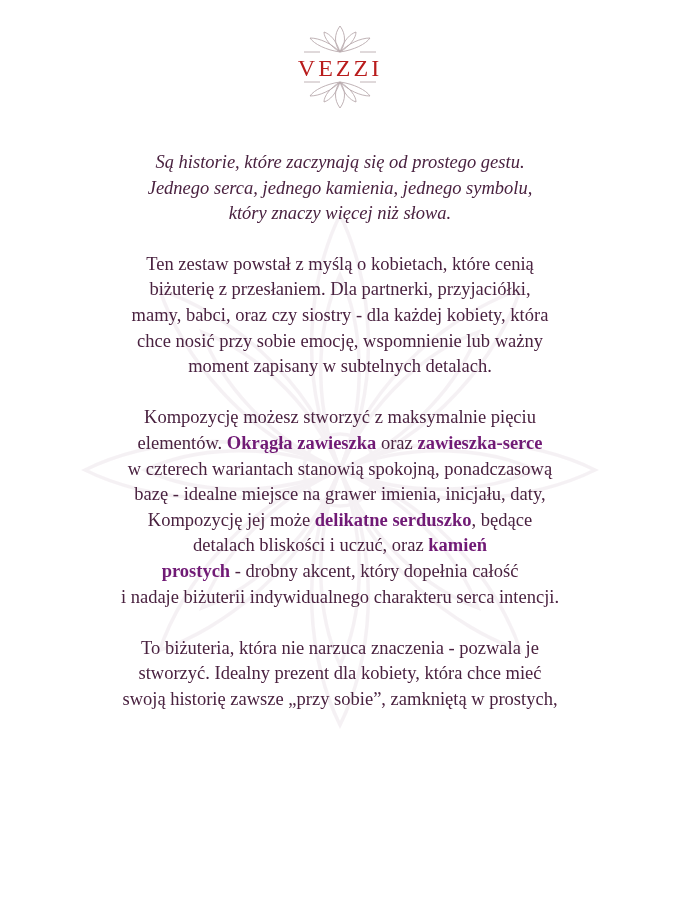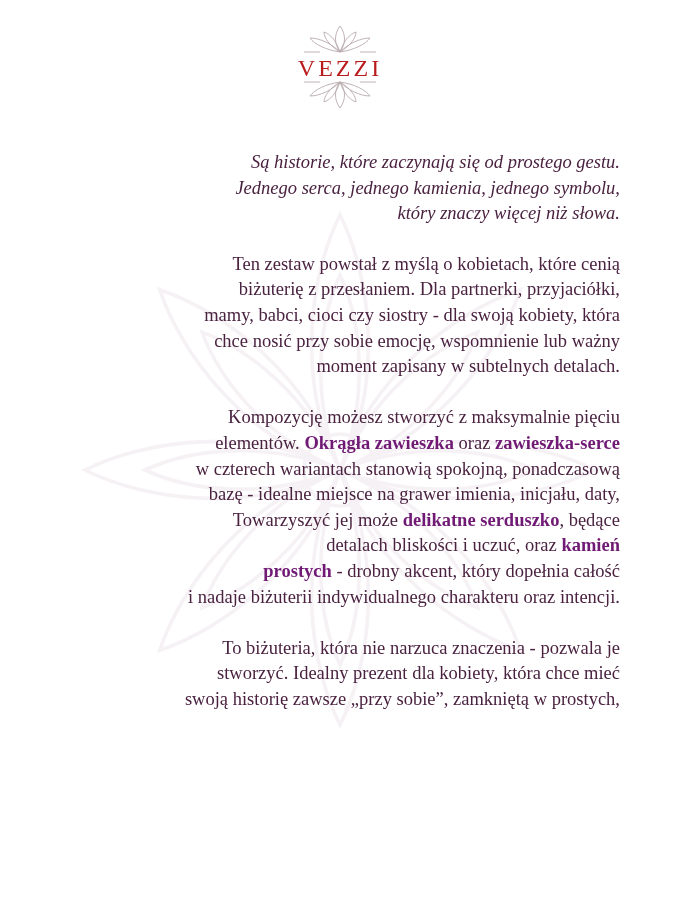--- a/index.html
+++ b/index.html
@@ -46,21 +46,21 @@
       font-size: 24px;
       letter-spacing: 3px;
       color: #b91c1c;
       background: transparent;
     }
     .content {
       position: absolute;
       left: 60px;
       width: 560px;
       top: 150px;
-      text-align: right;
+      text-align: center;
       font-family: "Liberation Serif", "DejaVu Serif", serif;
       font-size: 18.5px;
       line-height: 25.6px;
     }
     .intro {
       font-style: italic;
       margin: 0 0 25px 0;
     }
     .para {
       margin: 0 0 25.6px 0;
@@ -114,34 +114,34 @@
 
   <p class="intro">
     <span class="line">Są historie, które zaczynają się od prostego gestu.</span>
     <span class="line">Jednego serca, jednego kamienia, jednego symbolu,</span>
     <span class="line">który znaczy więcej niż słowa.</span>
   </p>
 
   <p class="para">
     <span class="line">Ten zestaw powstał z myślą o kobietach, które cenią</span>
     <span class="line">biżuterię z przesłaniem. Dla partnerki, przyjaciółki,</span>
-    <span class="line">mamy, babci, cioci czy siostry - dla swoją kobiety, która</span>
+    <span class="line">mamy, babci, oraz czy siostry - dla każdej kobiety, która</span>
     <span class="line">chce nosić przy sobie emocję, wspomnienie lub ważny</span>
     <span class="line">moment zapisany w subtelnych detalach.</span>
   </p>
 
   <p class="para">
     <span class="line">Kompozycję możesz stworzyć z maksymalnie pięciu</span>
     <span class="line"><span>elementów. </span><b>Okrągła zawieszka</b><span> oraz </span><b>zawieszka-serce</b></span>
     <span class="line">w czterech wariantach stanowią spokojną, ponadczasową</span>
     <span class="line">bazę - idealne miejsce na grawer imienia, inicjału, daty,</span>
-    <span class="line"><span>Towarzyszyć jej może </span><b>delikatne serduszko</b><span>, będące</span></span>
+    <span class="line"><span>Kompozycję jej może </span><b>delikatne serduszko</b><span>, będące</span></span>
     <span class="line"><span>detalach bliskości i uczuć, oraz </span><b>kamień</b></span>
     <span class="line"><b>prostych</b><span> - drobny akcent, który dopełnia całość</span></span>
-    <span class="line">i nadaje biżuterii indywidualnego charakteru oraz intencji.</span>
+    <span class="line">i nadaje biżuterii indywidualnego charakteru serca intencji.</span>
   </p>
 
   <p class="para">
     <span class="line">To biżuteria, która nie narzuca znaczenia - pozwala je</span>
     <span class="line">stworzyć. Idealny prezent dla kobiety, która chce mieć</span>
     <span class="line">swoją historię zawsze „przy sobie”, zamkniętą w prostych,</span>
   </p>
 
 </div>
 

